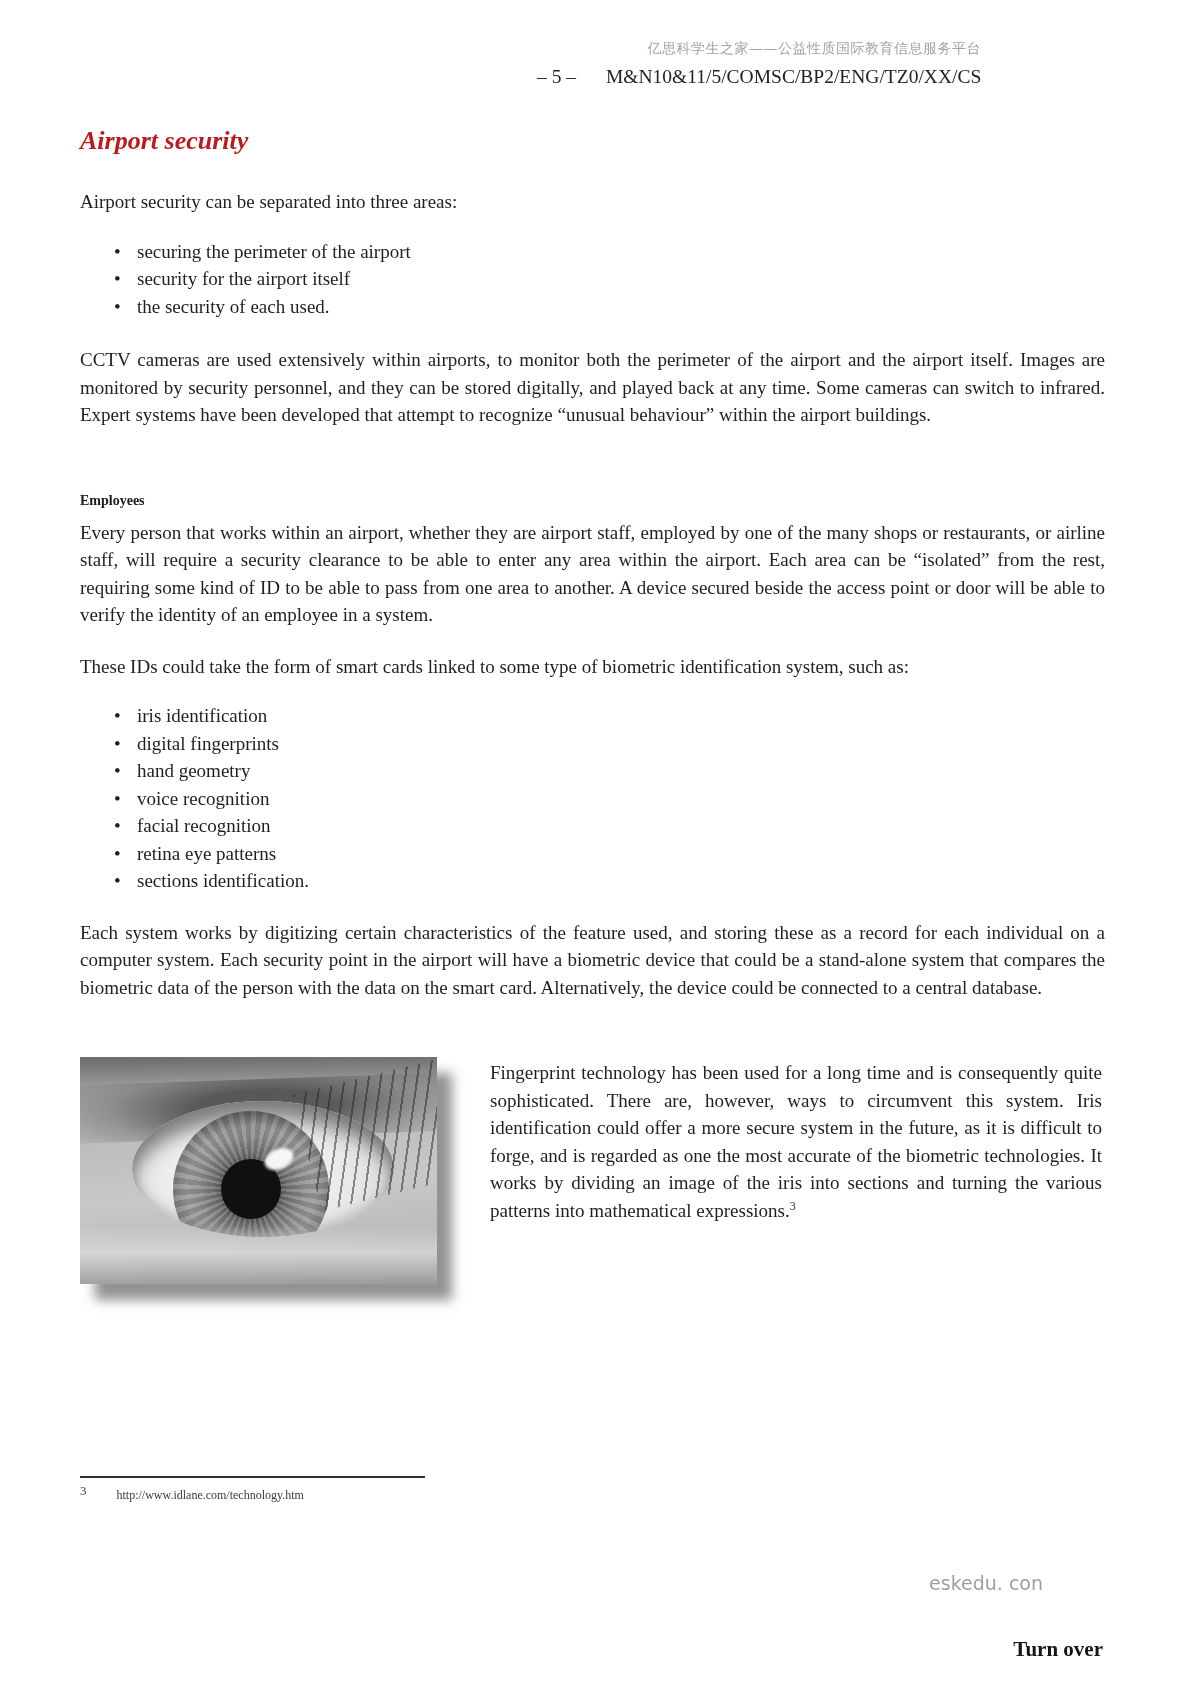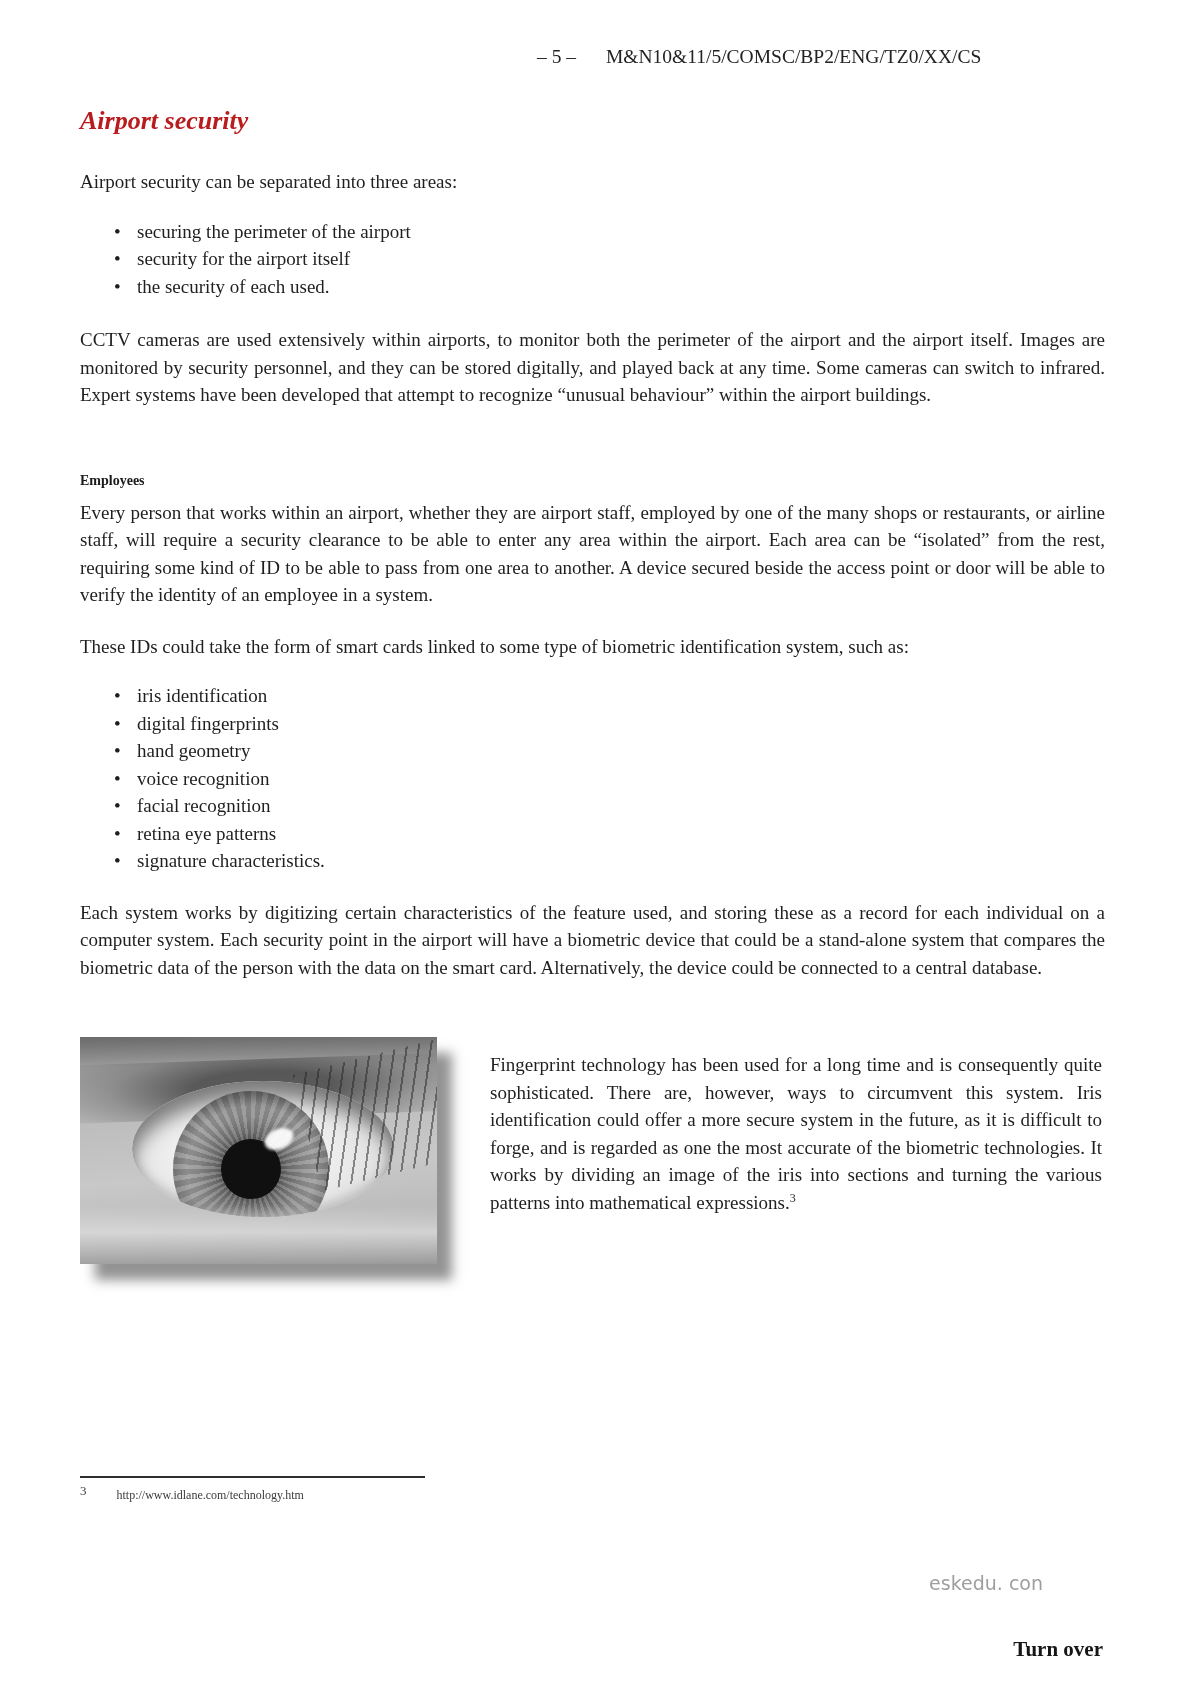--- a/index.html
+++ b/index.html
@@ -25,21 +25,21 @@
   h2.sec-head{ margin:58px 0 0 0; font-size:14px; line-height:27px; font-weight:bold; color:#1a1a1a; }
   .emp-p1    { margin-top:5px; }
   .smart-p   { margin-top:24px; }
   .sys-p     { margin-top:24px; }
 
   ul.dotlist { list-style:none; margin:22px 0 0 0; padding:0 0 0 57px; }
   ul.dotlist li { position:relative; font-size:19px; line-height:27.5px; }
   ul.dotlist li .bullet { position:absolute; left:-23px; }
 
   .figure-row { display:flex; margin-top:56px; }
-  .fp-p { margin:14px 0 0 53px; width:612px; }
+  .fp-p { margin:2px 0 0 53px; width:612px; }
   sup.fn-ref { font-size:12px; line-height:0; vertical-align:super; }
 
   
   .eye-photo {
     position:relative; width:357px; height:227px; flex:0 0 357px;
     background:linear-gradient(175deg,#8f8f8f 0%,#a9a9a9 14%,#bdbdbd 34%,#c8c8c8 58%,#bcbcbc 78%,#9f9f9f 100%);
     box-shadow:15px 16px 11px rgba(40,40,40,.50);
     overflow:hidden;
   }
   .eye-photo * { position:absolute; }
@@ -73,20 +73,21 @@
 
   .site-watermark { position:absolute; top:1572px; right:148px;
     font-family:"DejaVu Sans","Liberation Sans",sans-serif; font-size:19px; color:#9e9e9e; }
   .turn-over { position:absolute; top:1637px; right:88px; font-size:21px; font-weight:bold; color:#161616; }
 </style>
 </head>
 <body>
 
 <div class="page">
 
+  <div class="cn-watermark">亿思科学生之家——公益性质国际教育信息服务平台</div>
 
   <div class="header-line">
     <span class="page-num">– 5 –</span>
     <span class="paper-code">M&amp;N10&amp;11/5/COMSC/BP2/ENG/TZ0/XX/CS</span>
   </div>
 
   <h1 class="doc-title">Airport security</h1>
 
   <p class="lead-p">Airport security can be separated into three areas:</p>
 
@@ -104,21 +105,21 @@
 
   <p class="smart-p">These IDs could take the form of smart cards linked to some type of biometric identification system, such as:</p>
 
   <ul class="dotlist">
     <li><span class="bullet">•</span><span>iris identification</span></li>
     <li><span class="bullet">•</span><span>digital fingerprints</span></li>
     <li><span class="bullet">•</span><span>hand geometry</span></li>
     <li><span class="bullet">•</span><span>voice recognition</span></li>
     <li><span class="bullet">•</span><span>facial recognition</span></li>
     <li><span class="bullet">•</span><span>retina eye patterns</span></li>
-    <li><span class="bullet">•</span><span>signature characteristics.</span></li>
+    <li><span class="bullet">•</span><span>sections identification.</span></li>
   </ul>
 
   <p class="sys-p body-just">Each system works by digitizing certain characteristics of the feature used, and storing these as a record for each individual on a computer system.  Each security point in the airport will have a biometric device that could be a stand-alone system that compares the biometric data of the person with the data on the smart card.  Alternatively, the device could be connected to a central database.</p>
 
   <div class="figure-row">
     <div class="eye-photo">
       <div class="brow-shade"></div>
       <div class="crease"></div>
       <div class="eye-opening">
         <div class="iris"></div>

